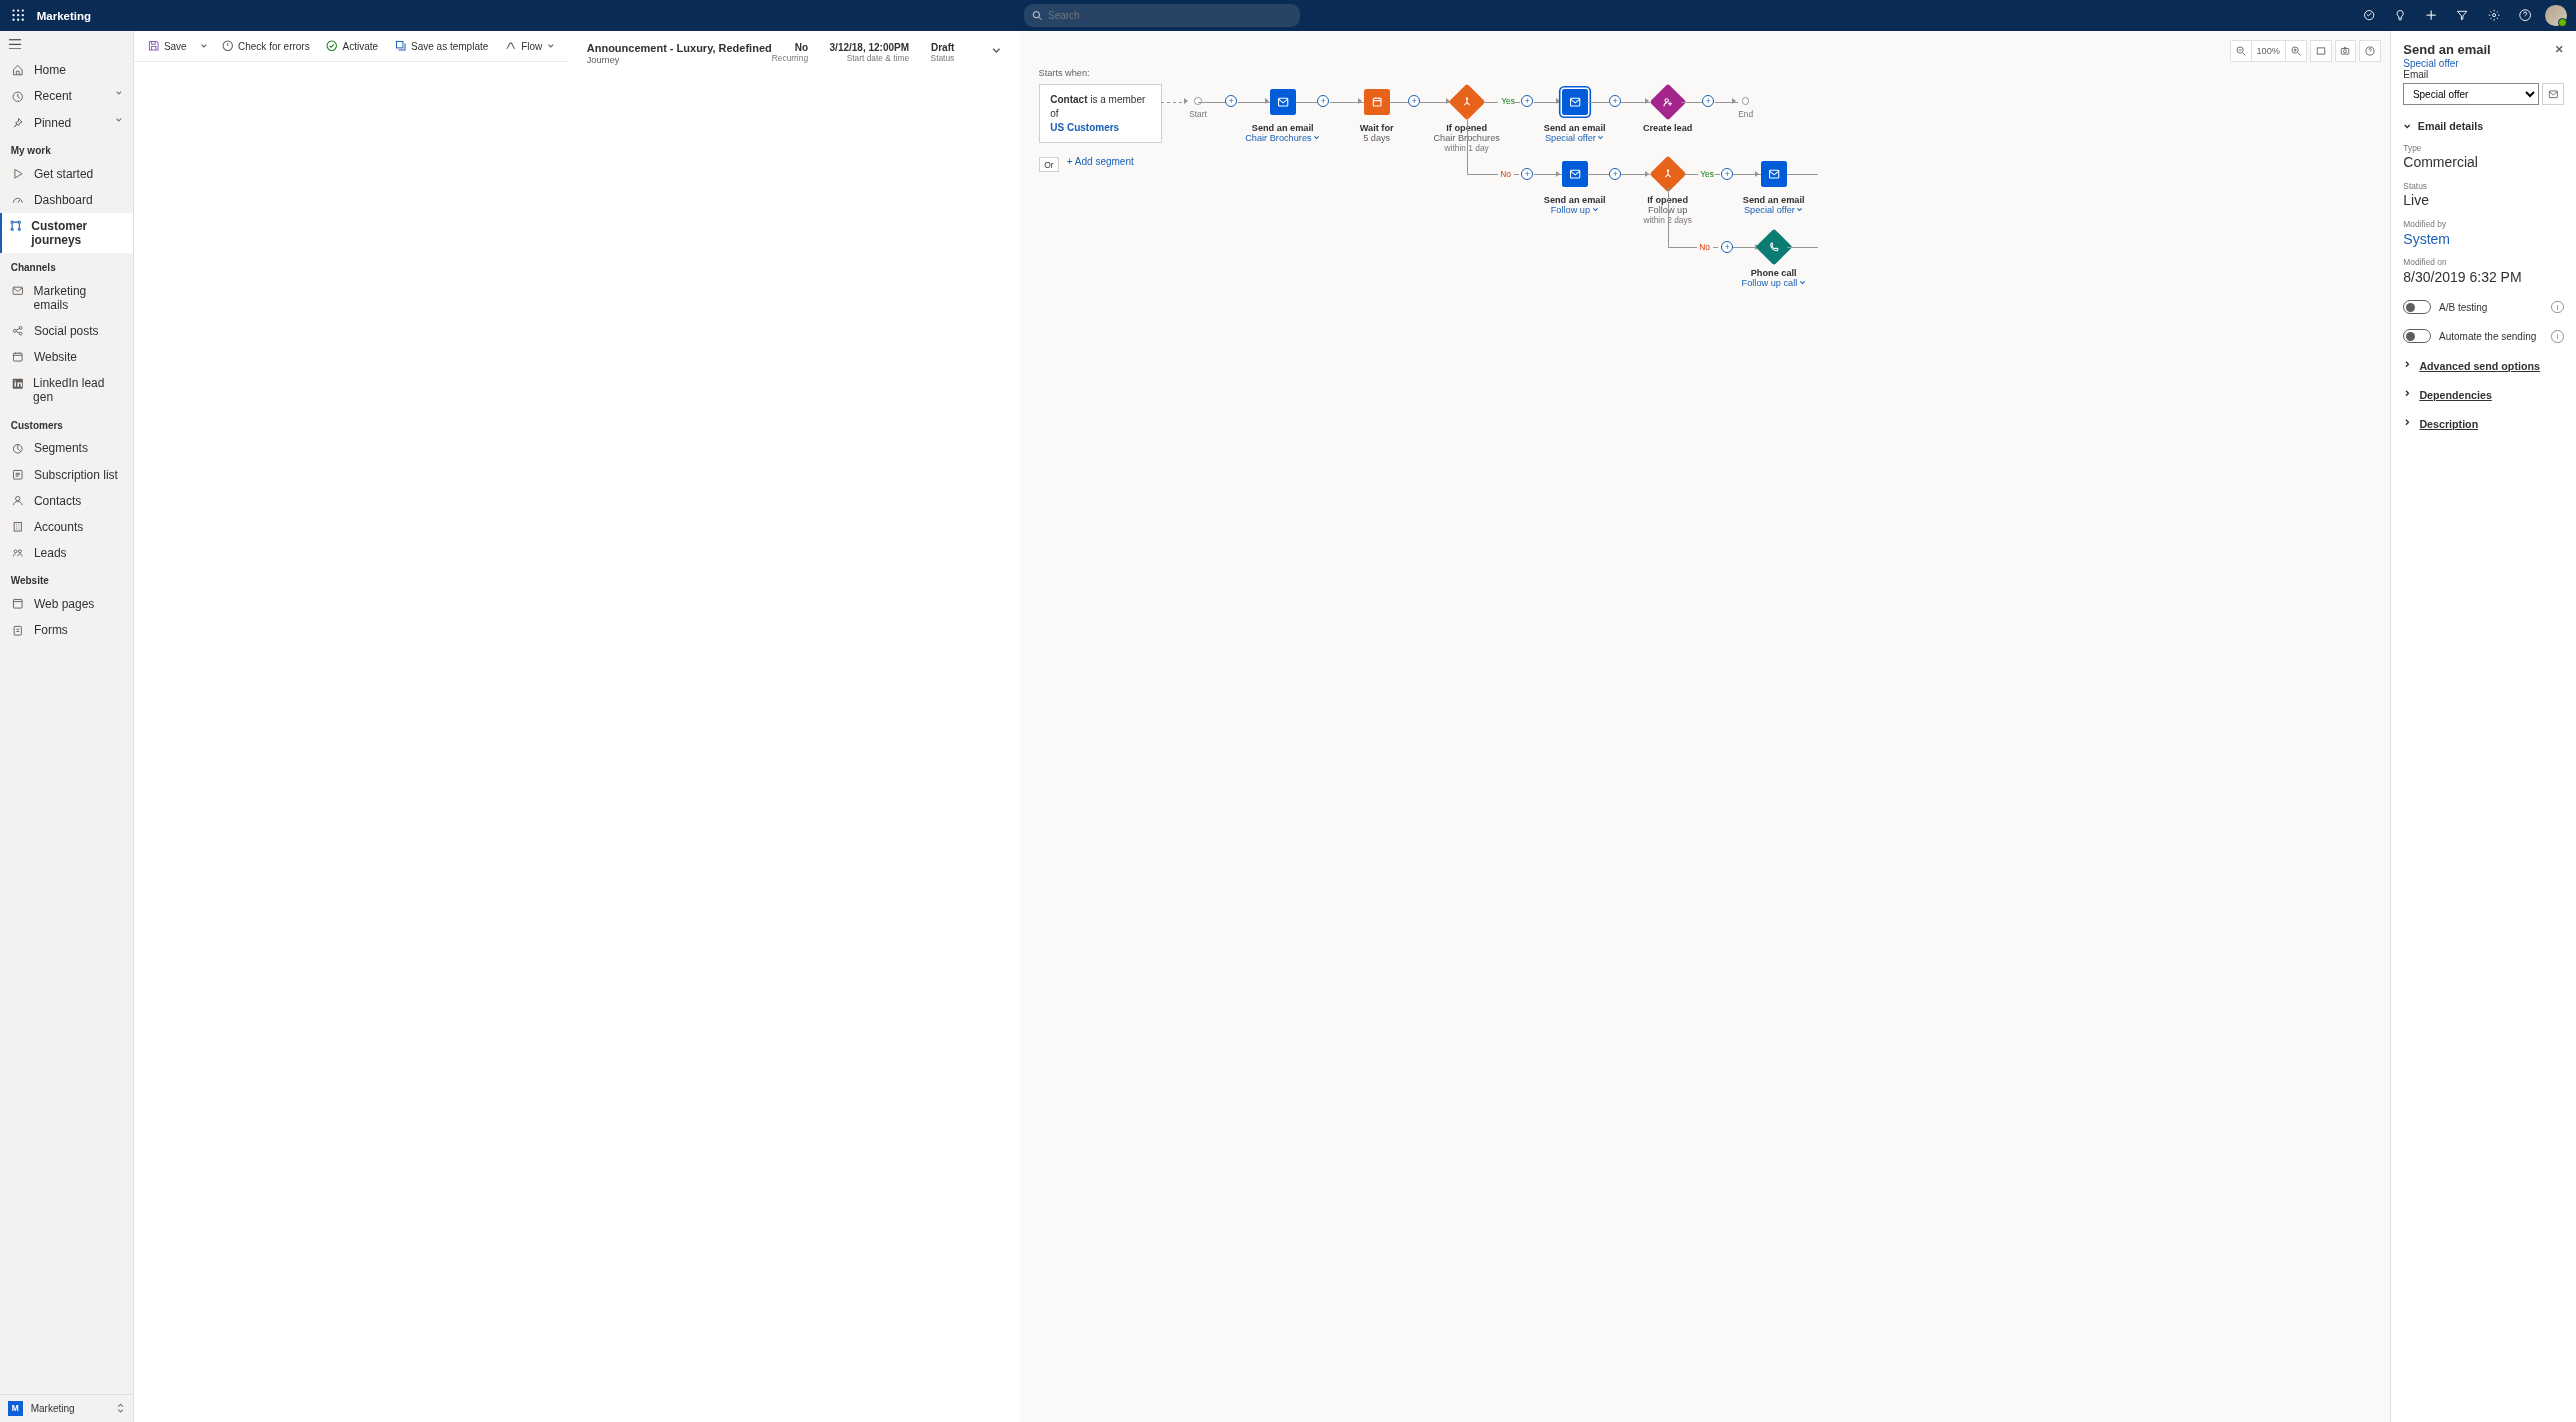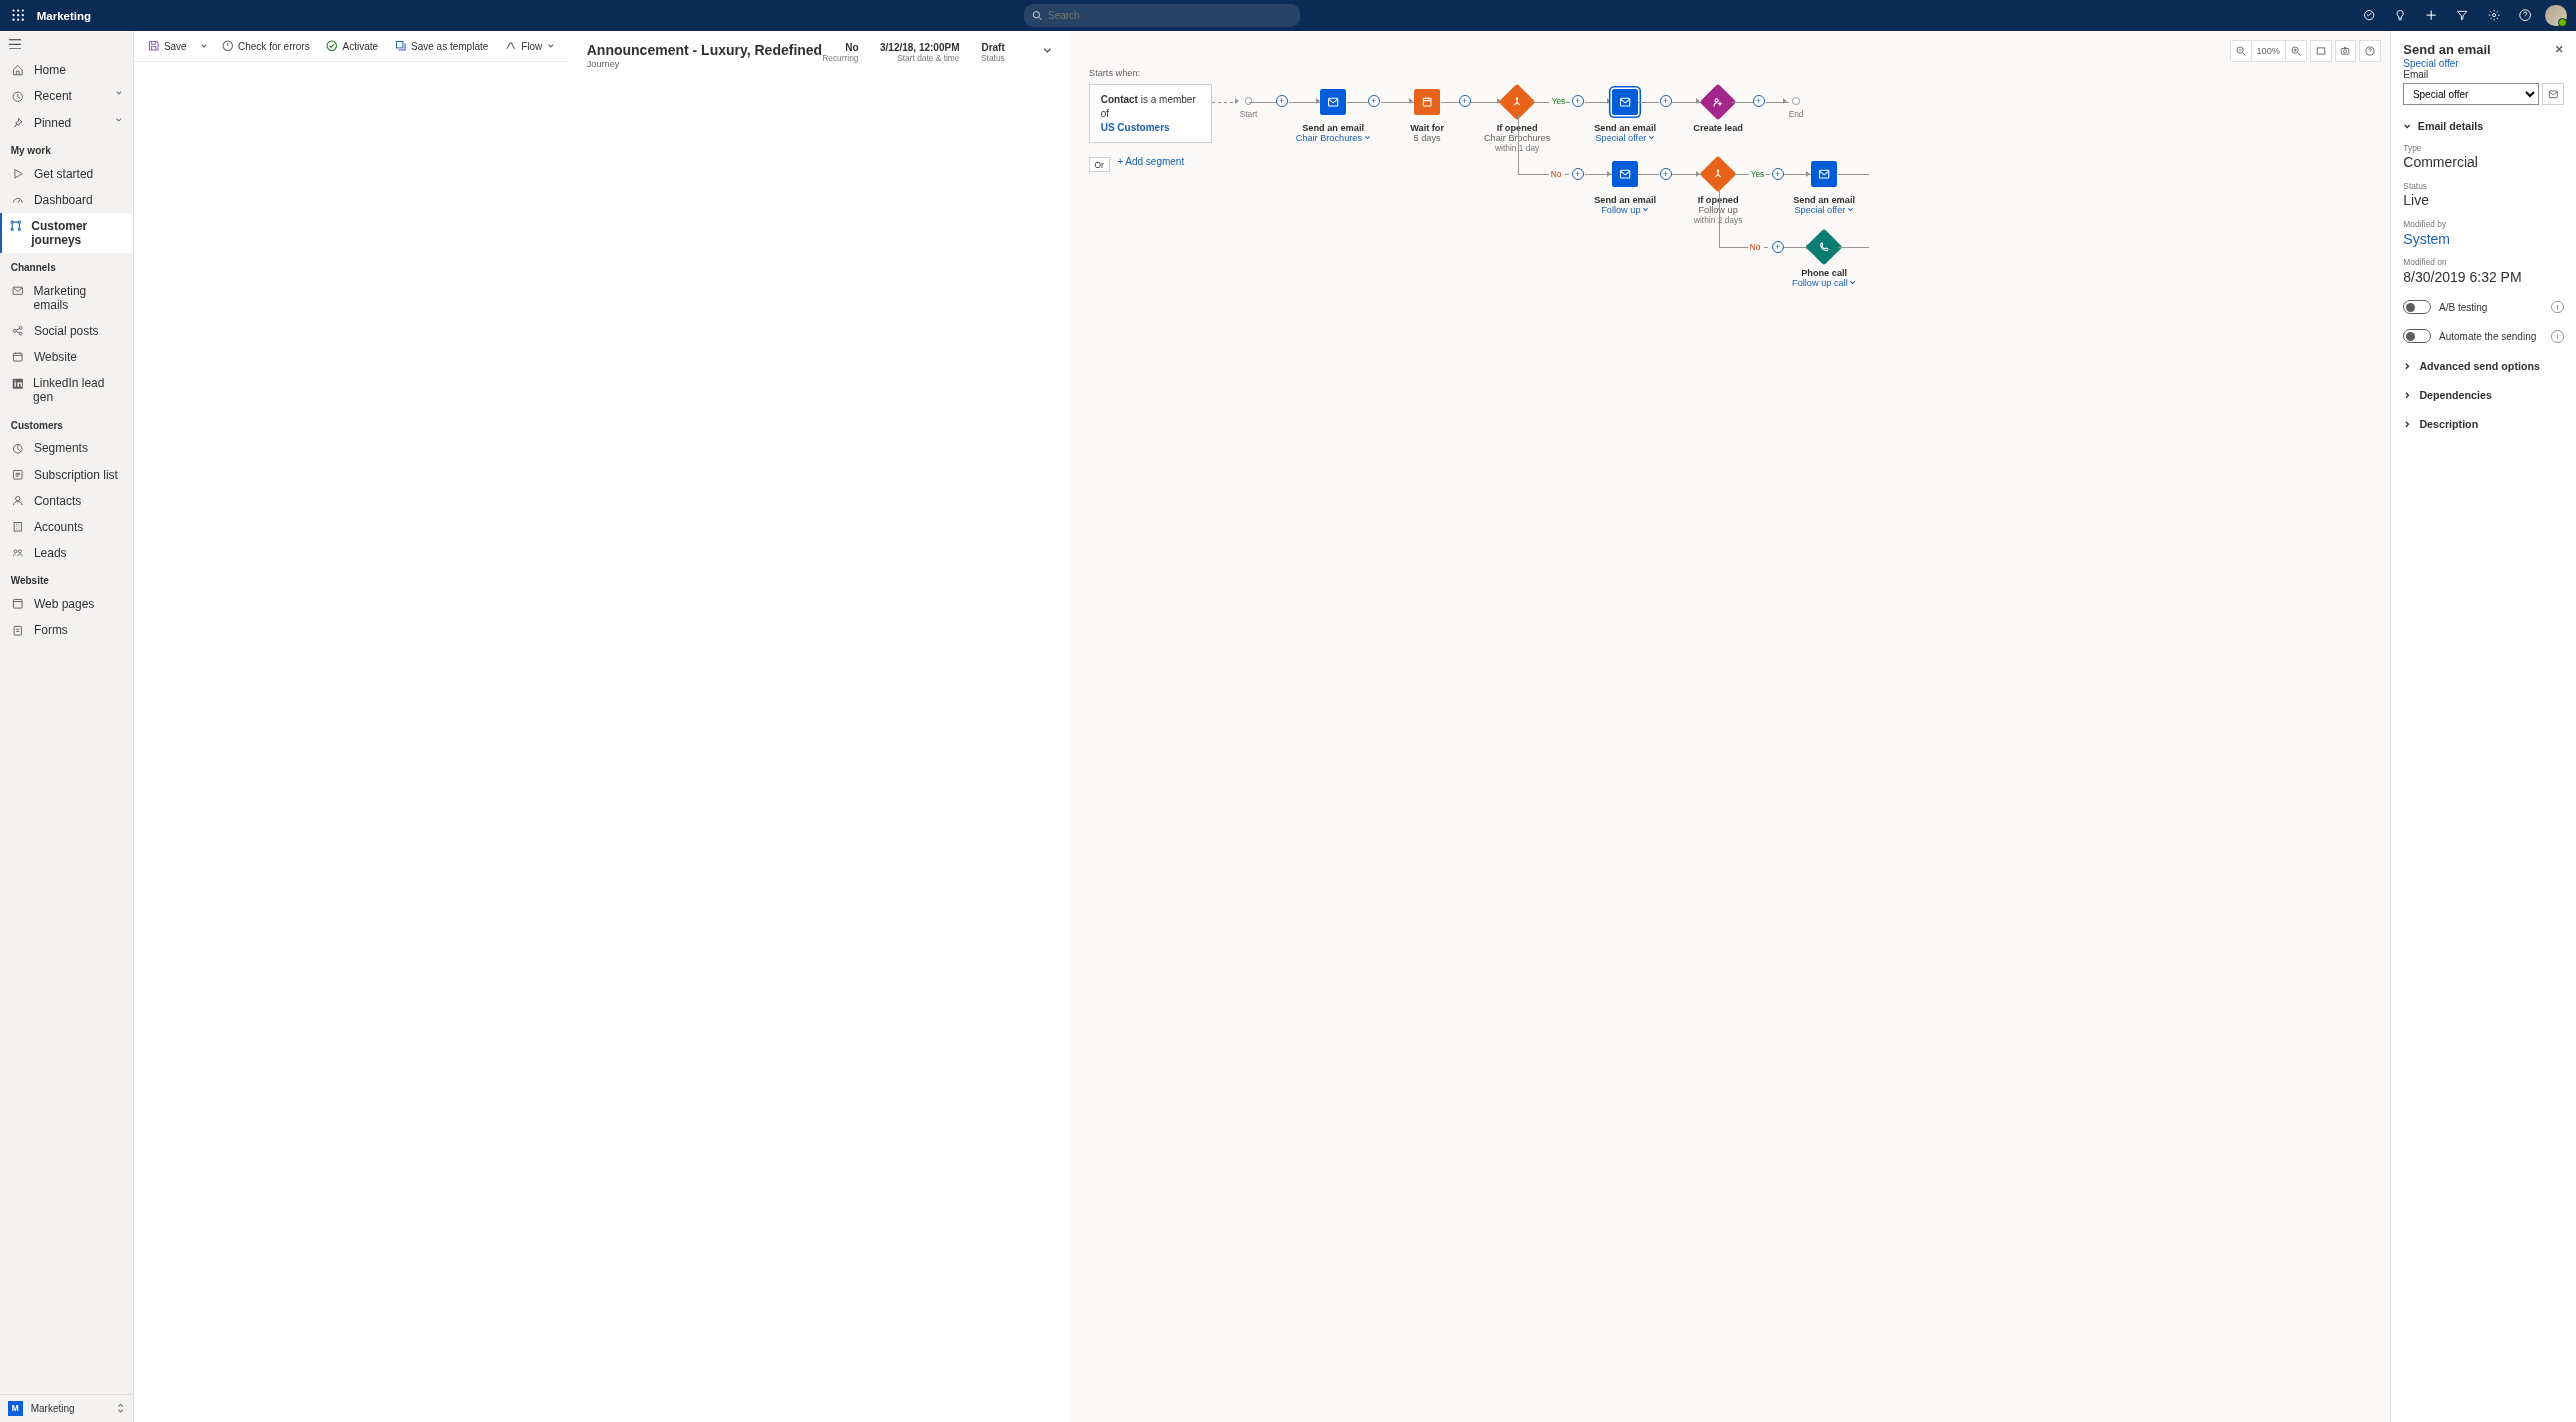--- a/index.html
+++ b/index.html
@@ -31,21 +31,21 @@
     .sidebar .footer .badge { width:15.3px; height:15.3px; background:#0e5fd8; color:#fff; display:flex; align-items:center; justify-content:center; font-size:8.4px; font-weight:600; }
     .sidebar .footer .sel { margin-left:auto; color:#797775; display:flex; flex-direction:column; gap:-1.5px; font-size:7.7px; }
     
     
     .main { flex: 1; display: flex; flex-direction: row; background: #fff; position: relative; overflow: hidden; }
     .cmdbar { height: 31px; border-bottom: 0.8px solid #edebe9; display:flex; align-items:center; padding:0 7.7px; gap:4.6px; }
     .cmdbar .btn { display:flex; align-items:center; gap:4.6px; padding:3.8px 6.1px; cursor:pointer; border-radius:1.5px; font-size:10px;}
     .cmdbar .purple-icn { color:#8764b8; }
     
     .header { padding: 10.7px 18.4px 0; display:flex; align-items:flex-start; }
-    .header h1 { font-size: 14px; font-weight: 600; }
+    .header h1 { font-size: 11px; font-weight: 600; }
     .header .subtype { font-size: 9.2px; color: #605e5c; margin-top: 1.5px; }
     .header .meta { margin-left:auto; display:flex; gap:21.5px; align-items:flex-start; }
     .header .meta-item { text-align:right; }
     .header .meta-item .val { font-size:10px; font-weight:600; }
     .header .meta-item .lbl { font-size:8.4px; color:#797775; margin-top:0.8px; }
     .header .expand-chev { margin-left:15.3px; margin-top:3.1px; cursor:pointer; color:#605e5c; }
     
     .tabs { padding: 9.2px 18.4px 0; display:flex; gap:14px; border-bottom:0.8px solid #edebe9; }
     .tabs .tab { padding-bottom:6.1px; cursor:pointer; font-size:10px; color:#605e5c; }
     .tabs .tab.active { color:#0e5fd8; border-bottom:2.3px solid #0e5fd8; font-weight:600; margin-bottom:-0.8px; }
@@ -102,21 +102,21 @@
     .panel .sq-btn { width:21.5px; height:21.5px; border:0.8px solid #d2d0ce; background:#fff; display:flex; align-items:center; justify-content:center; cursor:pointer; color:#605e5c; }
     .panel .section { margin-top:15.3px; }
     .panel .section .sec-head { display:flex; align-items:center; gap:6.1px; font-weight:600; font-size:10.7px; cursor:pointer; }
     .panel .detail-lbl { font-size:8.4px; color:#797775; margin-top:10.7px; }
     .panel .detail-val { font-size:14px; margin-top:1.5px; }
     .panel .detail-val.link { color:#1a5fb4; cursor:pointer; }
     .toggle-row { display:flex; align-items:center; gap:7.7px; margin-top:15.3px; font-size:10px; }
     .toggle { width:28px; height:14px; border:0.8px solid #605e5c; border-radius:7.7px; position:relative; cursor:pointer; }
     .toggle::after { content:""; position:absolute; left:1.5px; top:1.5px; width:9.2px; height:9.2px; background:#605e5c; border-radius:50%; }
     .info-icn { margin-left:auto; color:#797775; width:12.3px; height:12.3px; border:0.8px solid #979593; border-radius:50%; display:flex; align-items:center; justify-content:center; font-size:7.7px; }
-    .collapse-sec { display:flex; align-items:center; gap:7.7px; font-weight:600; font-size:10.7px; cursor:pointer; margin-top:17px; }
+    .collapse-sec { display:flex; gap:7.7px; font-weight:600; font-size:10.7px; cursor:pointer; margin-top:17px;text-decoration:underline; }
     
     svg { display:block; }
     .line { position:absolute; height:1px; background:#979593; }
     .line.dash { background: repeating-linear-gradient(90deg,#979593 0,#979593 3.1px,transparent 3.1px,transparent 6.1px); }
     .line-v { position:absolute; width:1px; background:#979593; }
     .arrow-r { position:absolute; width:0; height:0; border-top:3.1px solid transparent; border-bottom:3.1px solid transparent; border-left:4.6px solid #979593; }
     .dash-short { position:absolute; width:4.6px; height:1px; background:#979593; }
   </style>
 </head>
 <body>

